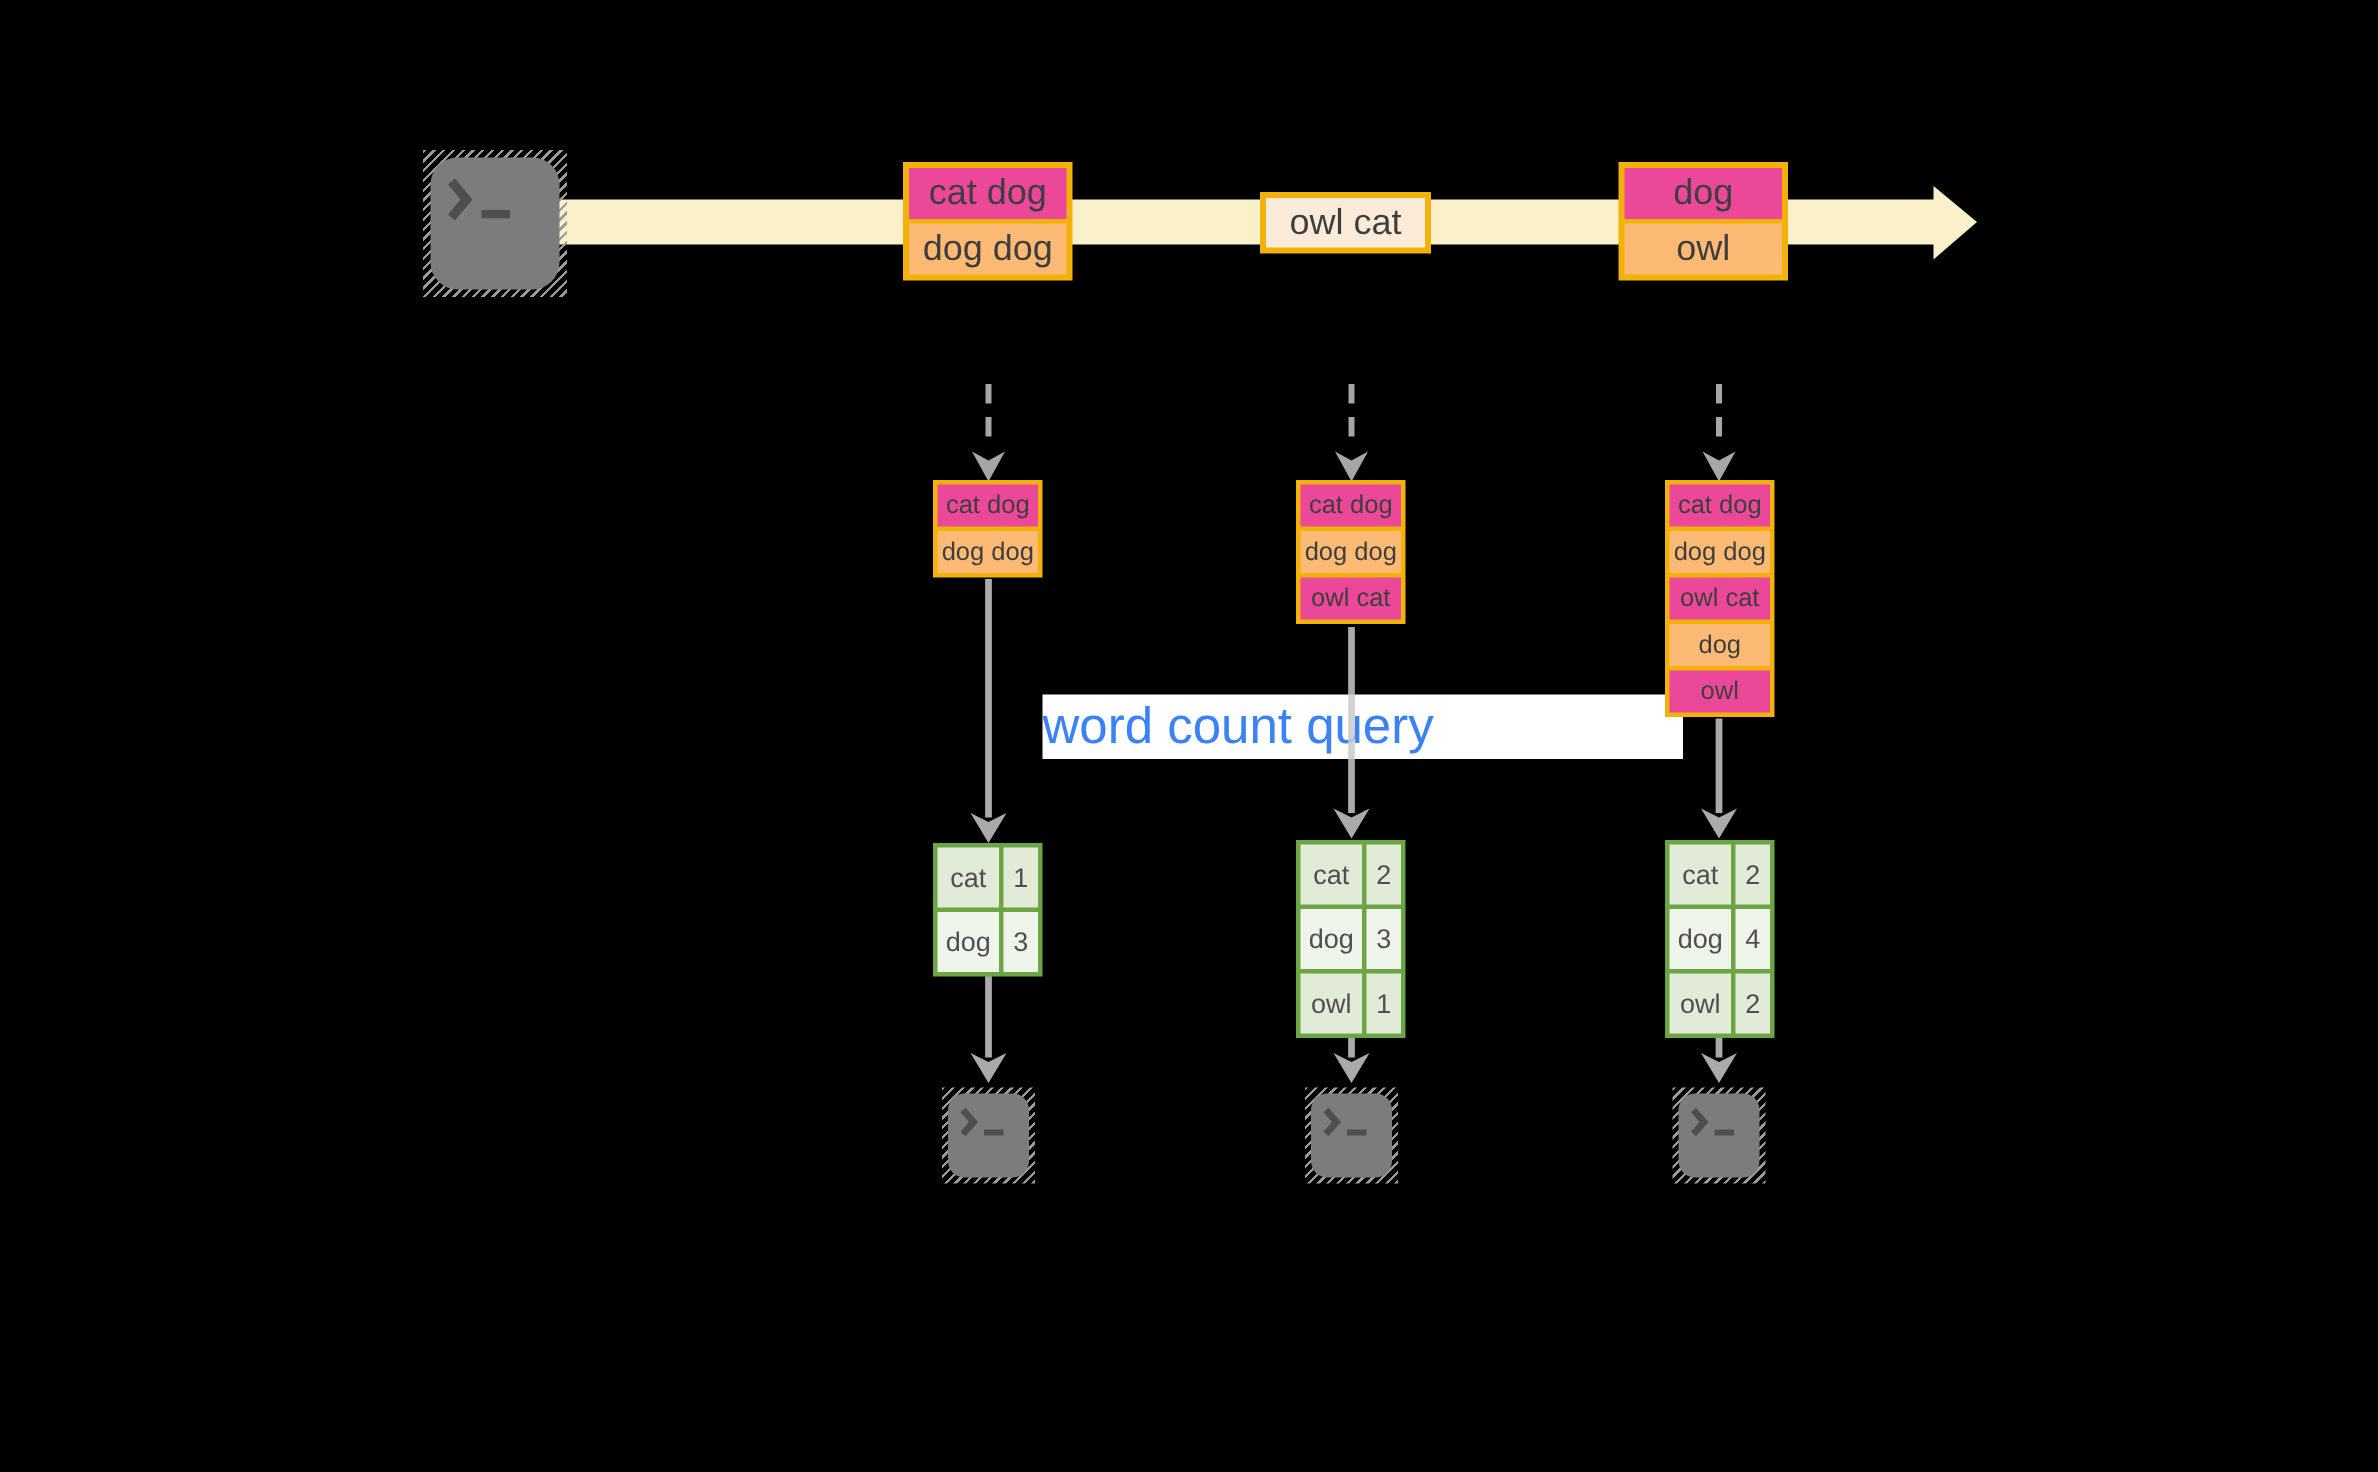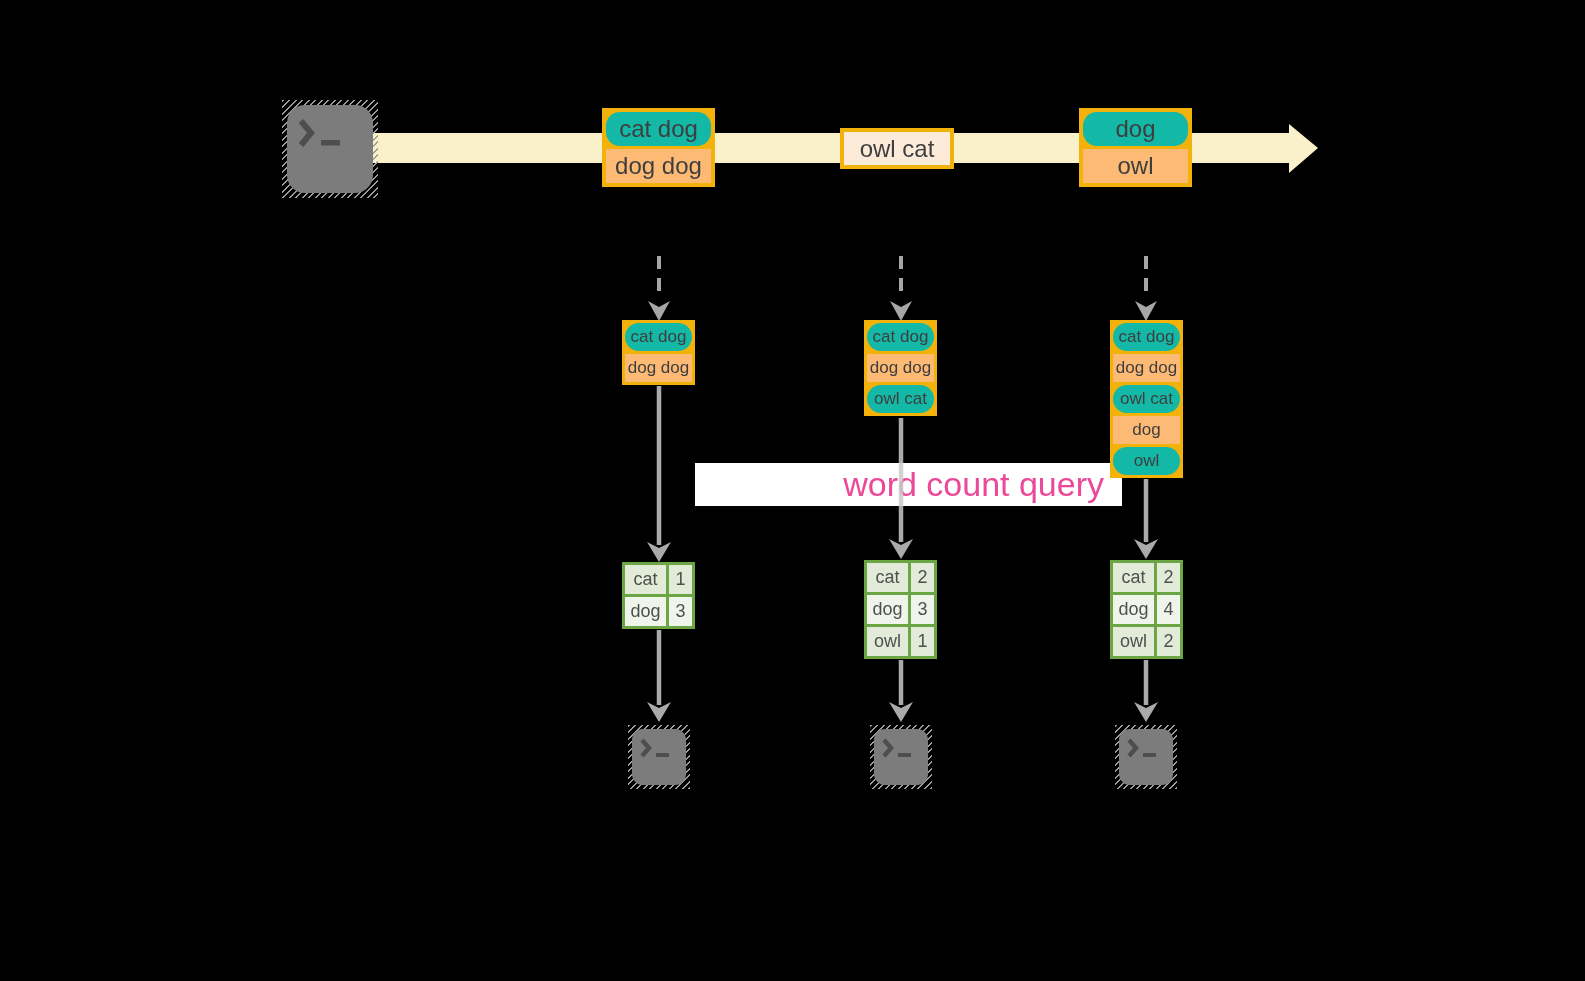--- a/index.html
+++ b/index.html
@@ -16,42 +16,42 @@
     background:#F2B20A; padding:4px; display:flex; flex-direction:column; gap:3px;
   }
   .group.small { padding:3px; }
   .msg-row {
     display:flex; align-items:center; justify-content:center;
     color:#3E3E3E; flex:0 0 auto;
   }
   .h-top   { height:34px; font-size:24px; }
   .h-one   { height:33px; font-size:24px; }
   .h-stack { height:28px; font-size:17px; }
-  .fa { background:#14b8a6;border-radius:14px; }   
+  .fa { background:#ec4899; }   
   .fb { background:#fdba74; }   
   .fc { background:#FBEBD8; }   
 
   
   .count-table {
     background:#6CA544; padding:3px; display:grid;
     grid-template-columns:1fr 23px; gap:3px; width:73px;
   }
   .cell {
-    height:29px; display:flex; align-items:center; justify-content:center;
+    height:40px; display:flex; align-items:center; justify-content:center;
     font-size:18px; color:#4F4F4F;
   }
   .ga { background:#E2EBD7; }
   .gb { background:#F0F5EB; }
 
   
   #banner {
     left:695px; top:463px; width:427px; height:43px; background:#FFFFFF;
-    display:flex; align-items:center; justify-content:flex-end;
+    display:flex; align-items:center; justify-content:flex-start;
     padding-right:18px; z-index:1;
-    color:#ec4899; font-size:34px;
+    color:#3b82f6; font-size:34px;
   }
 
   
   .terminal {
     background:repeating-linear-gradient(135deg,#9C9C9C 0 1.6px,rgba(0,0,0,0) 1.6px 4.6px);
   }
   .terminal .inner {
     position:absolute; inset:5px; background:#7C7C7C; border-radius:18px;
   }
   .terminal.small .inner { inset:4px; border-radius:11px; }

